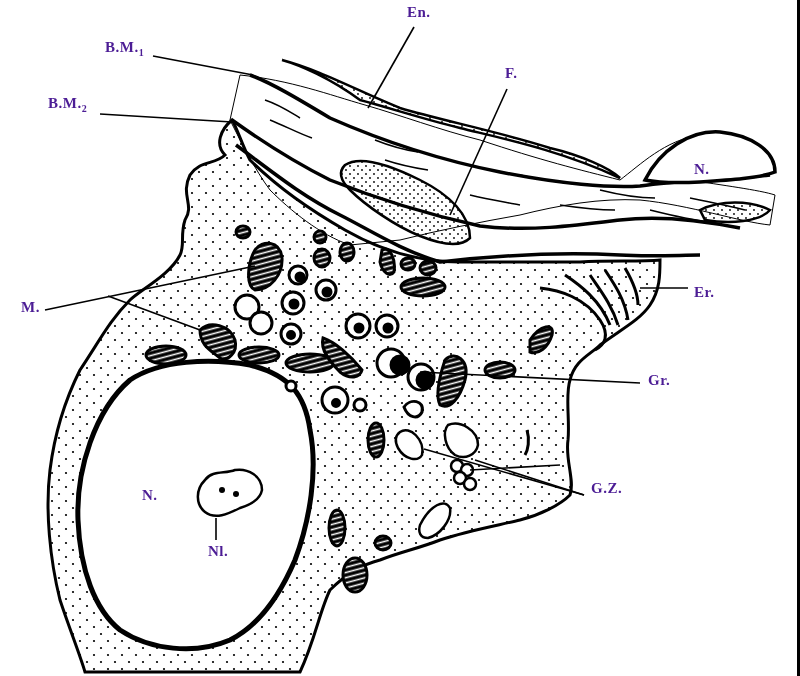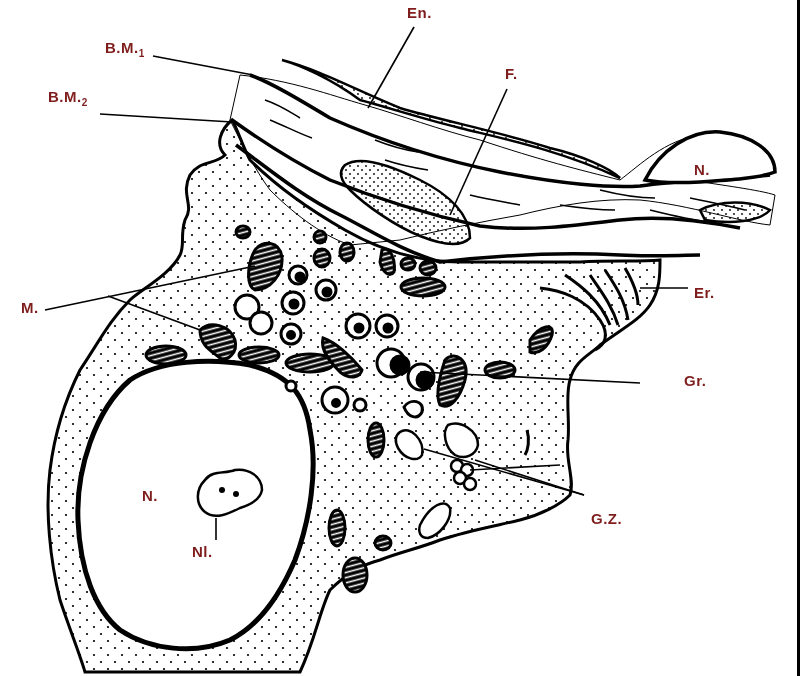--- a/index.html
+++ b/index.html
@@ -1,20 +1,20 @@
 <!DOCTYPE html>
 <html><head>
 <meta charset="utf-8">
 <style>
   html, body { margin: 0; padding: 0; background: #ffffff; }
   body { width: 800px; height: 676px; position: relative; overflow: hidden;
          font-family: "Liberation Sans", sans-serif; }
   #diagram { position: absolute; left: 0; top: 0; width: 800px; height: 676px; }
-  .label { position: absolute; font-family: Liberation Sans, sans-serif; font-weight: bold;
-           font-size: 15px; color: #7f1d1d; line-height: 1; white-space: nowrap; letter-spacing: 0.5px; }
+  .label { position: absolute; font-family: Liberation Serif, serif; font-weight: bold;
+           font-size: 15px; color: #4c1d95; line-height: 1; white-space: nowrap; letter-spacing: 0.5px; }
   .label sub { font-size: 10px; vertical-align: -4px; }
   .frame { position: absolute; left: 797px; top: 0; width: 3px; height: 676px; background: #000; }
 </style>
 </head>
 <body>
 
 <svg id="diagram" viewBox="0 0 800 676" xmlns="http://www.w3.org/2000/svg">
   <defs>
     <pattern id="stipple" width="14" height="14" patternUnits="userSpaceOnUse">
       <circle cx="3" cy="4" r="1.1" fill="#000"></circle>
@@ -150,26 +150,26 @@
     <line x1="424" y1="449" x2="584" y2="495"></line>
     <line x1="475" y1="460" x2="584" y2="495"></line>
     <line x1="470" y1="470" x2="560" y2="465"></line>
     <line x1="216" y1="518" x2="216" y2="540"></line>
   </g>
 </svg>
 
 <div class="label" style="left:105px; top:40px;text-align:right;">
   <span>B.M.</span><sub>1</sub>
 </div>
-<div class="label" style="left:48px; top:89px;text-align:right;">
+<div class="label" style="left:48px; top:96px;text-align:right;">
   <span>B.M.</span><sub>2</sub>
 </div>
 <div class="label" style="left:407px; top:5px;">En.</div>
 <div class="label" style="left:505px; top:66px;">F.</div>
 <div class="label" style="left:694px; top:162px;">N.</div>
 <div class="label" style="left:21px; top:300px;">M.</div>
 <div class="label" style="left:694px; top:285px;text-align:center;">Er.</div>
-<div class="label" style="left:684px; top:373px;">Gr.</div>
-<div class="label" style="left:591px; top:511px;text-align:center;">G.Z.</div>
+<div class="label" style="left:648px; top:373px;">Gr.</div>
+<div class="label" style="left:591px; top:481px;text-align:center;">G.Z.</div>
 <div class="label" style="left:142px; top:488px;">N.</div>
-<div class="label" style="left:192px; top:544px;">Nl.</div>
+<div class="label" style="left:208px; top:544px;">Nl.</div>
 
 <div class="frame"></div>
 
 </body></html>

